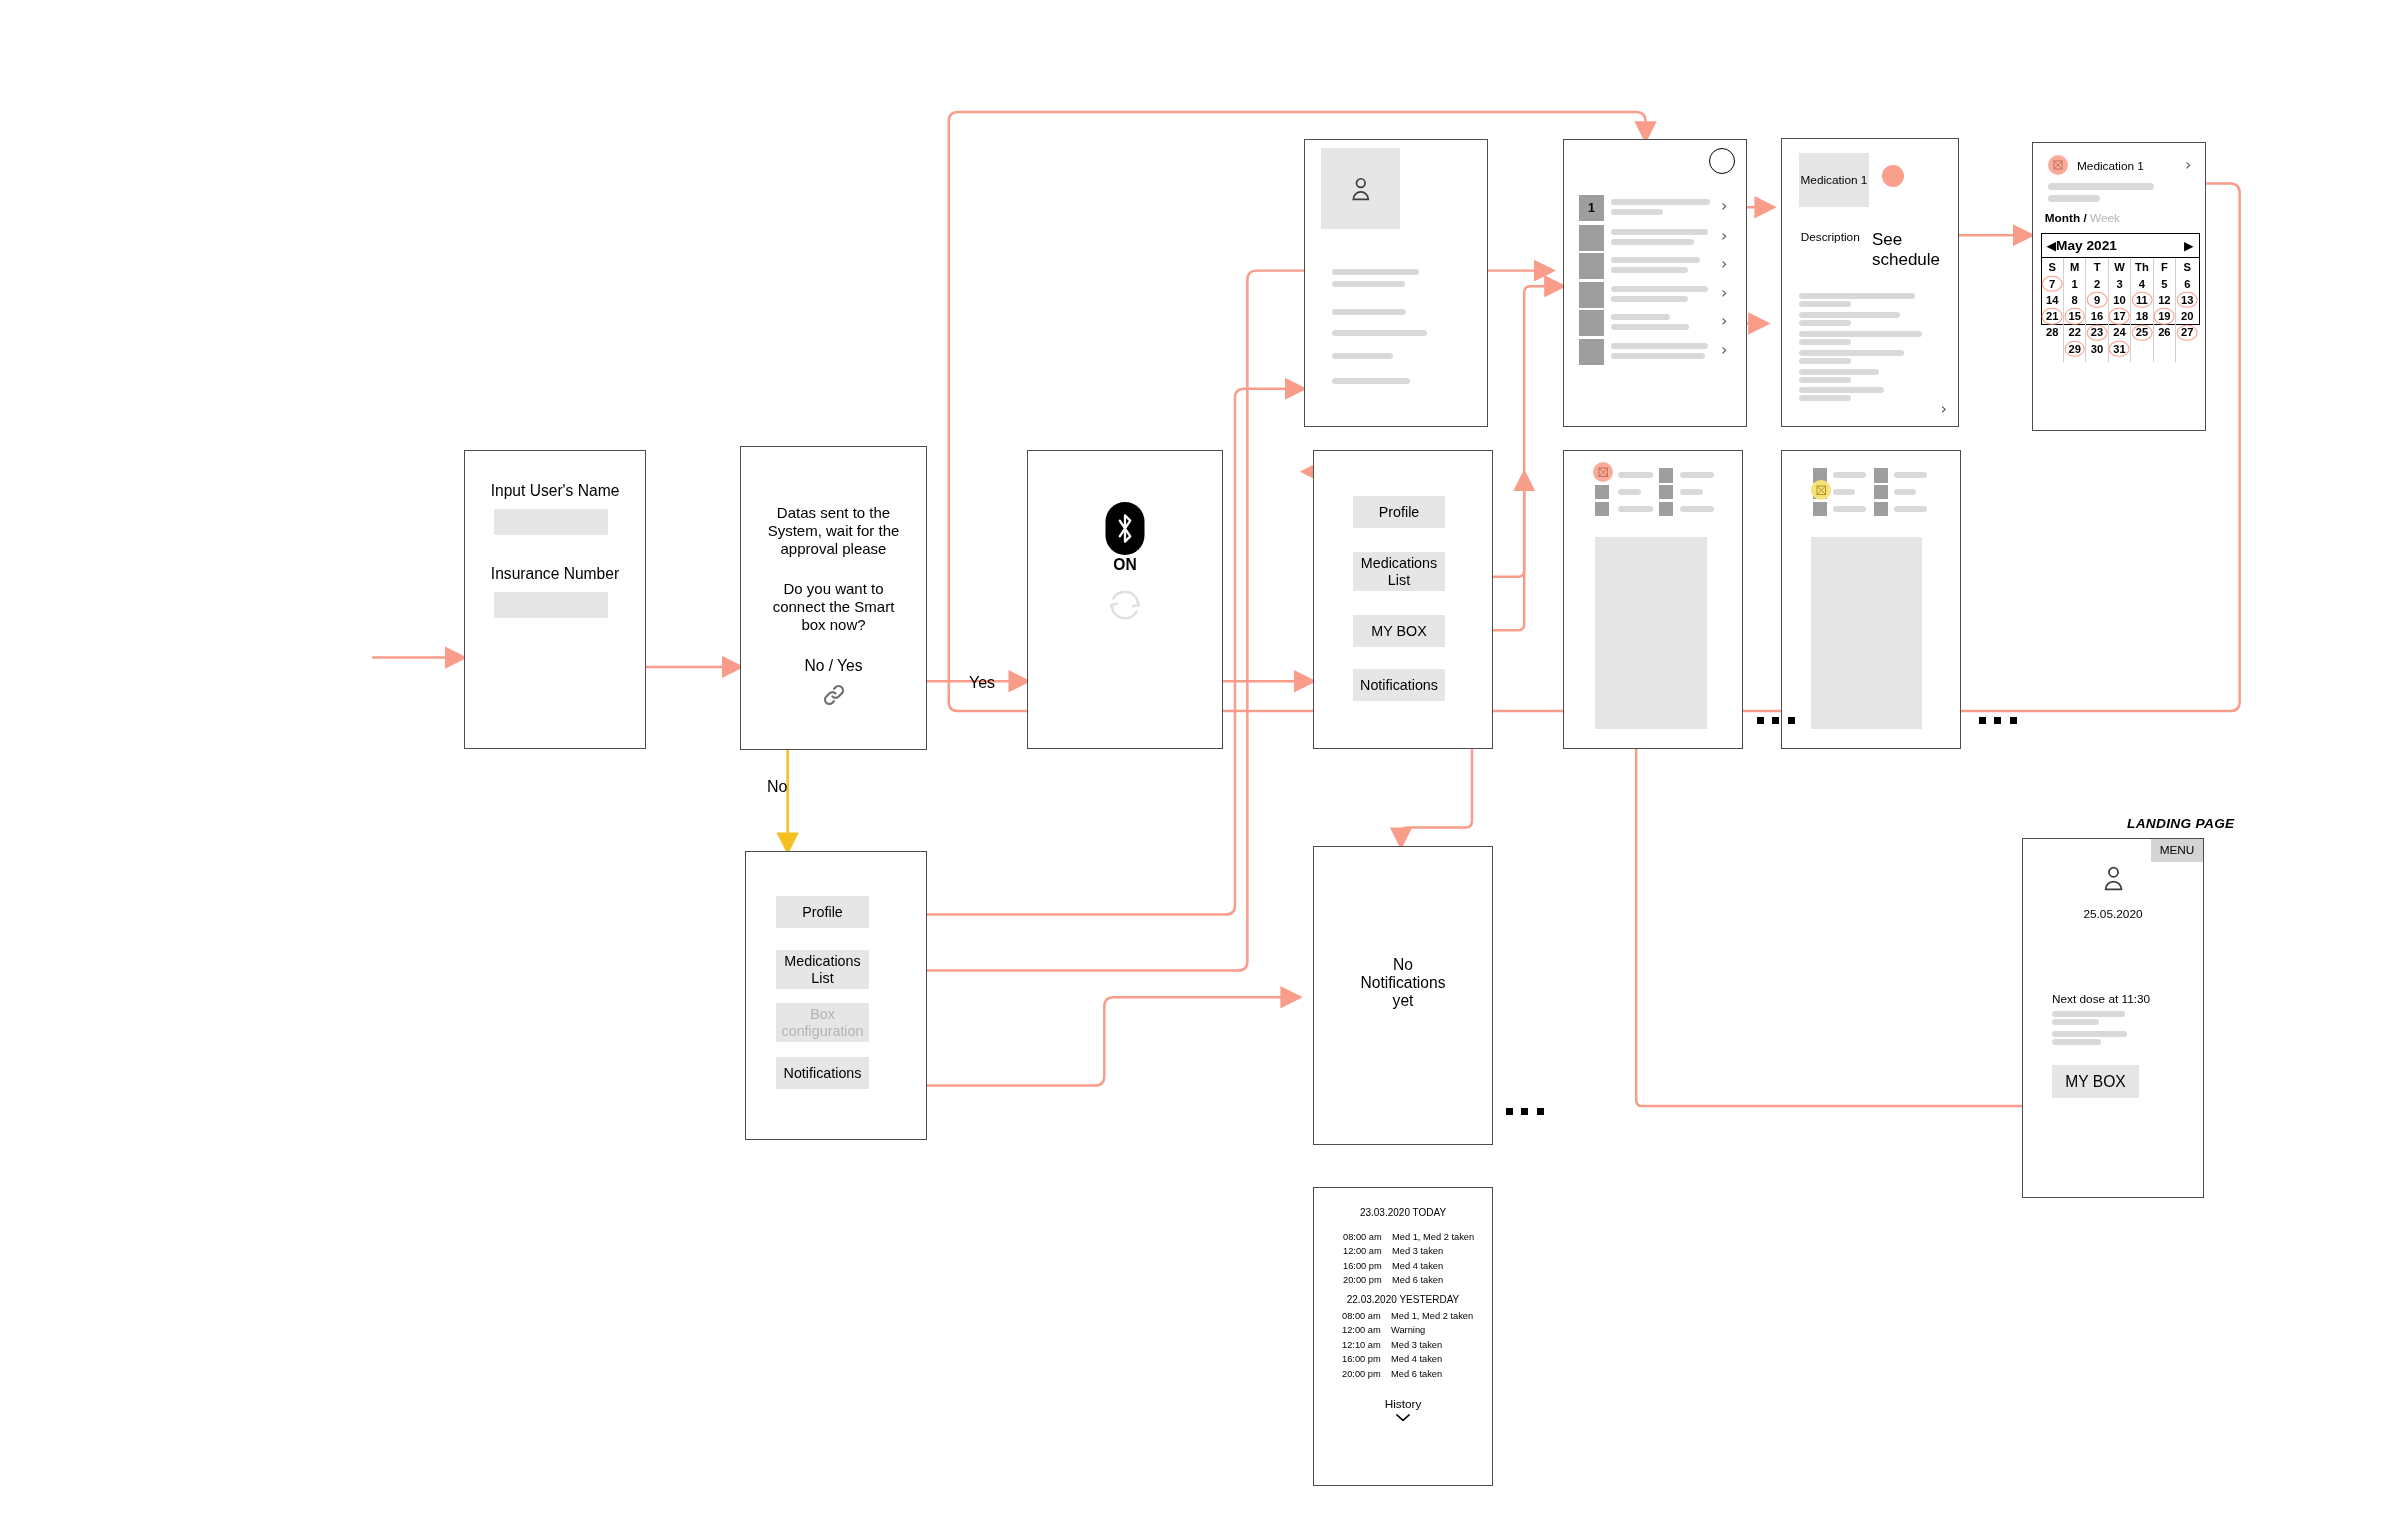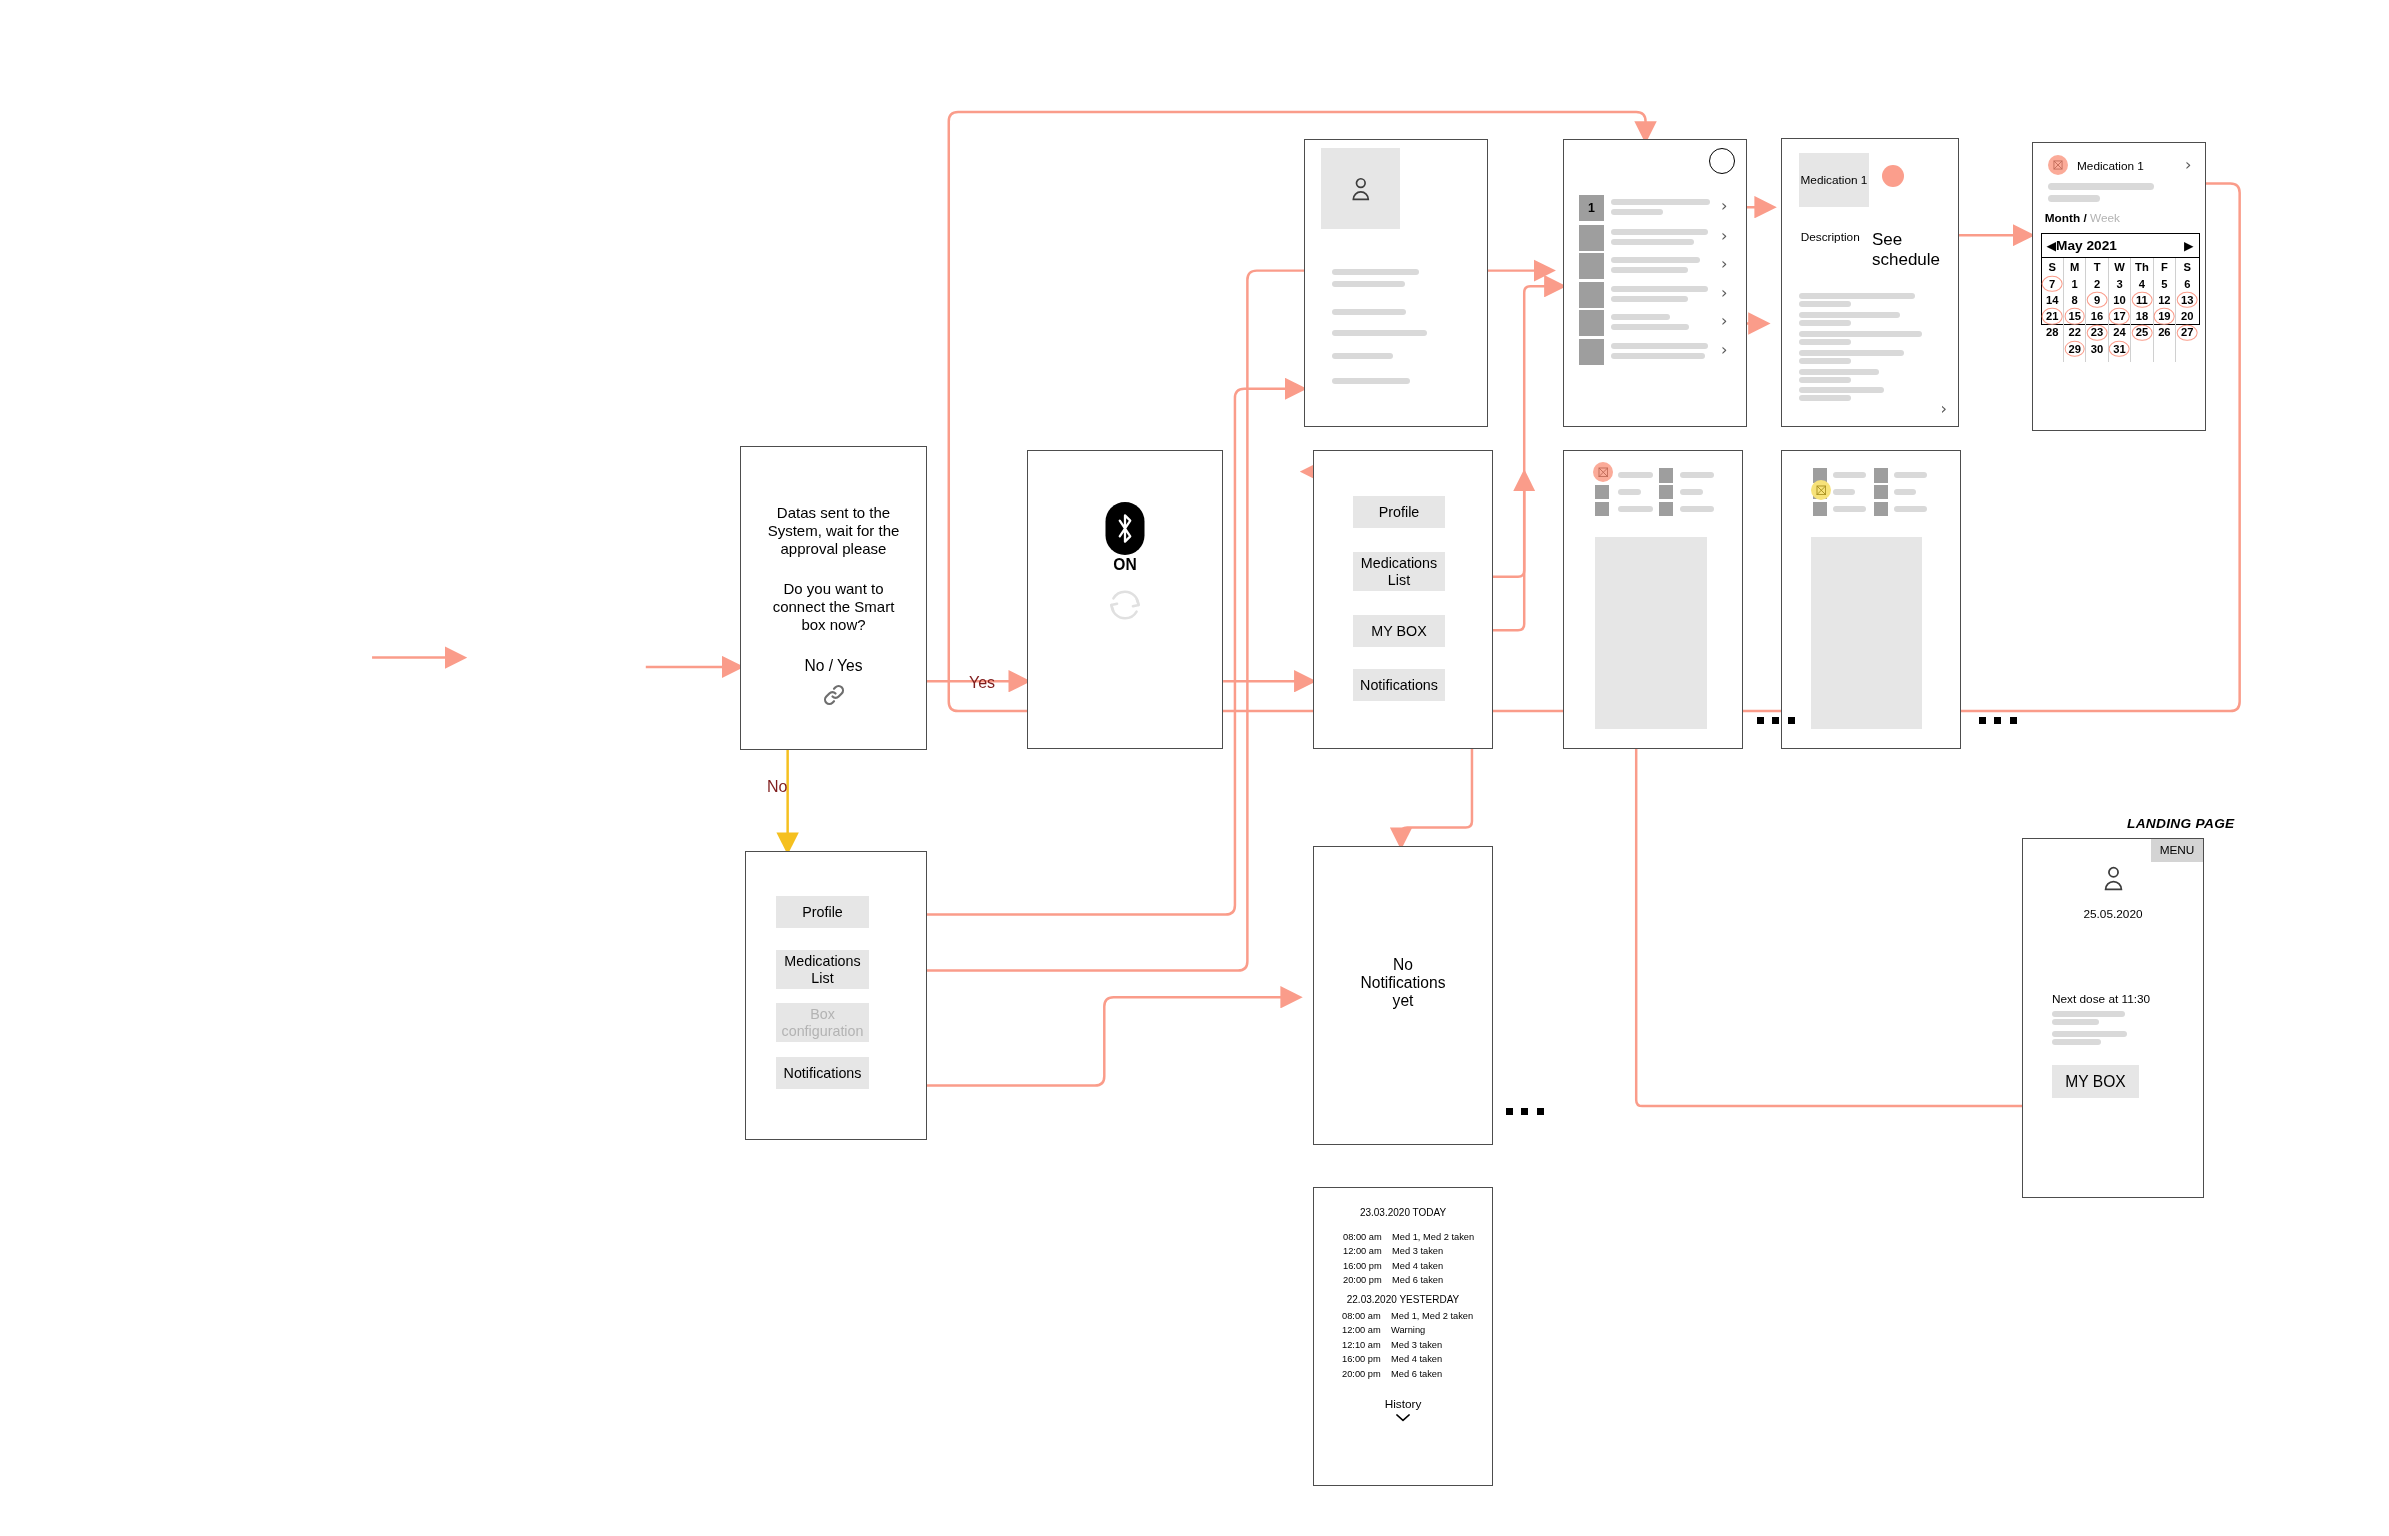--- a/index.html
+++ b/index.html
@@ -7,21 +7,21 @@
   #canvas{position:relative;width:2389px;height:1536px;background:#fff;overflow:hidden;}
   .screen{position:absolute;background:#fff;border:1.9px solid #4d4d4d;box-sizing:border-box;}
   .label-italic{position:absolute;font-style:italic;font-weight:bold;letter-spacing:0.3px;}
   .ctr{position:absolute;left:0;right:0;text-align:center;}
   .gbar{position:absolute;background:#d9d9d9;border-radius:12.4px;}
   .gbox{position:absolute;background:#e6e6e6;}
   .gsq{position:absolute;background:#9e9e9e;}
   .menu-btn{position:absolute;background:#e6e6e6;display:flex;align-items:center;justify-content:center;
             text-align:center;line-height:1.15;box-sizing:border-box;}
   .edge{position:absolute;pointer-events:none;overflow:visible;}
-  .flowlabel{position:absolute;font-size:16px;color:#7f1d1d;}
+  .flowlabel{position:absolute;font-size:16px;color:#000000;}
   .dots{position:absolute;display:flex;gap:8.7px;align-items:center;}
   .dots i{display:block;width:6.8px;height:6.8px;background:#000;}
   .chev{position:absolute;color:#5a5a5a;font-family:"DejaVu Sans",sans-serif;}
   .cal{position:absolute;border:1.9px solid #000;box-sizing:border-box;background:#fff;}
   .cal-head{display:flex;align-items:center;justify-content:space-between;
             border-bottom:1.9px solid #000;height:23.6px;padding:0 5px;box-sizing:border-box;}
   .cal-head .t{flex:1;text-align:left;font-weight:bold;font-size:13.7px;}
   .cal-grid{display:grid;grid-template-columns:repeat(7,1fr);}
   .cal-col{border-right:0.6px solid #d0d0d0;display:flex;flex-direction:column;align-items:center;padding:1.9px 0 5px;}
   .cal-col:last-child{border-right:none;}
@@ -84,20 +84,26 @@
     <g fill="none" stroke="#f5c01f" stroke-width="4" marker-end="url(#ahy)">
 
       <path d="M1266 1205 V1368"></path>
     </g>
   </svg>
 
   <div class="flowlabel" style="left:969px;top:674px;">Yes</div>
   <div class="flowlabel" style="left:767px;top:778px;">No</div>
 
 
+  <div class="screen" style="left:464px;top:450px;width:182px;height:299px;">
+    <div class="ctr" style="top:31px;font-size:15.6px;">Input User's Name</div>
+    <div class="gbox" style="left:29px;top:58px;width:114px;height:25.5px;"></div>
+    <div class="ctr" style="top:114px;font-size:15.6px;">Insurance Number</div>
+    <div class="gbox" style="left:29px;top:141px;width:114px;height:25.5px;"></div>
+  </div>
 
   <div class="screen" style="left:740px;top:446px;width:187px;height:304px;">
     <div class="ctr" style="top:57px;font-size:15px;">Datas sent to the</div>
     <div class="ctr" style="top:75px;font-size:15px;">System, wait for the</div>
     <div class="ctr" style="top:93px;font-size:15px;">approval please</div>
     <div class="ctr" style="top:133px;font-size:15px;">Do you want to</div>
     <div class="ctr" style="top:151px;font-size:15px;">connect the Smart</div>
     <div class="ctr" style="top:169px;font-size:15px;">box now?</div>
     <div class="ctr" style="top:210px;font-size:15.6px;">No / Yes</div>
     <div class="ctr" style="top:235px;">

